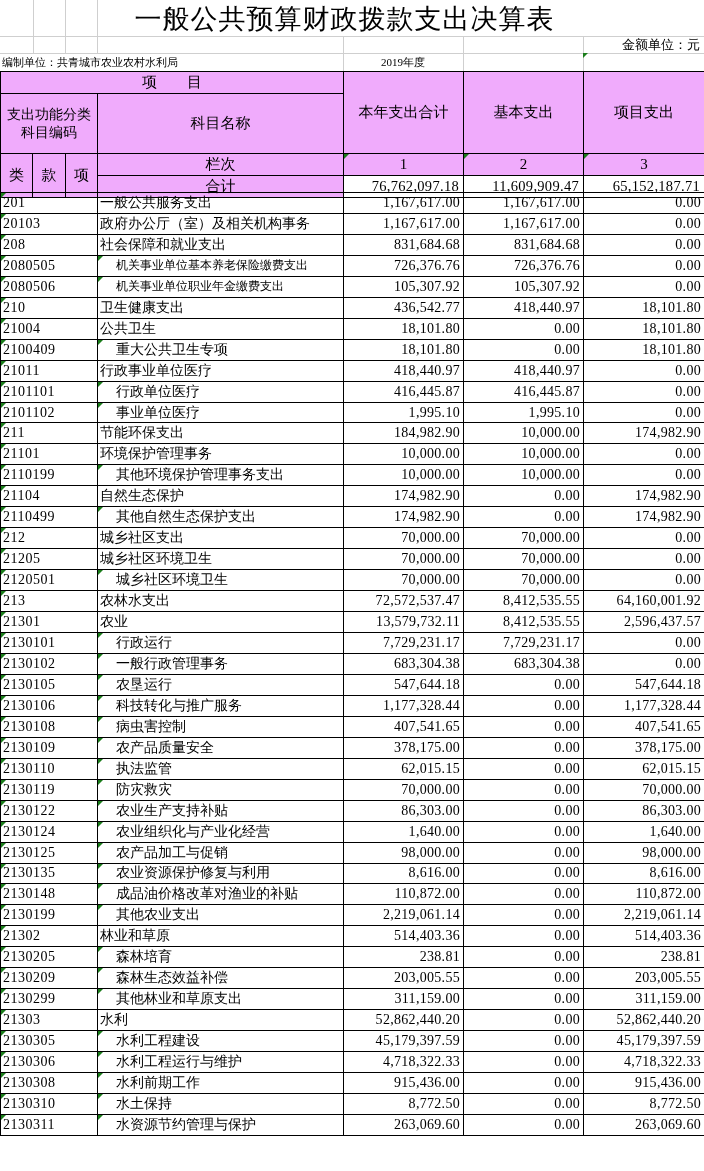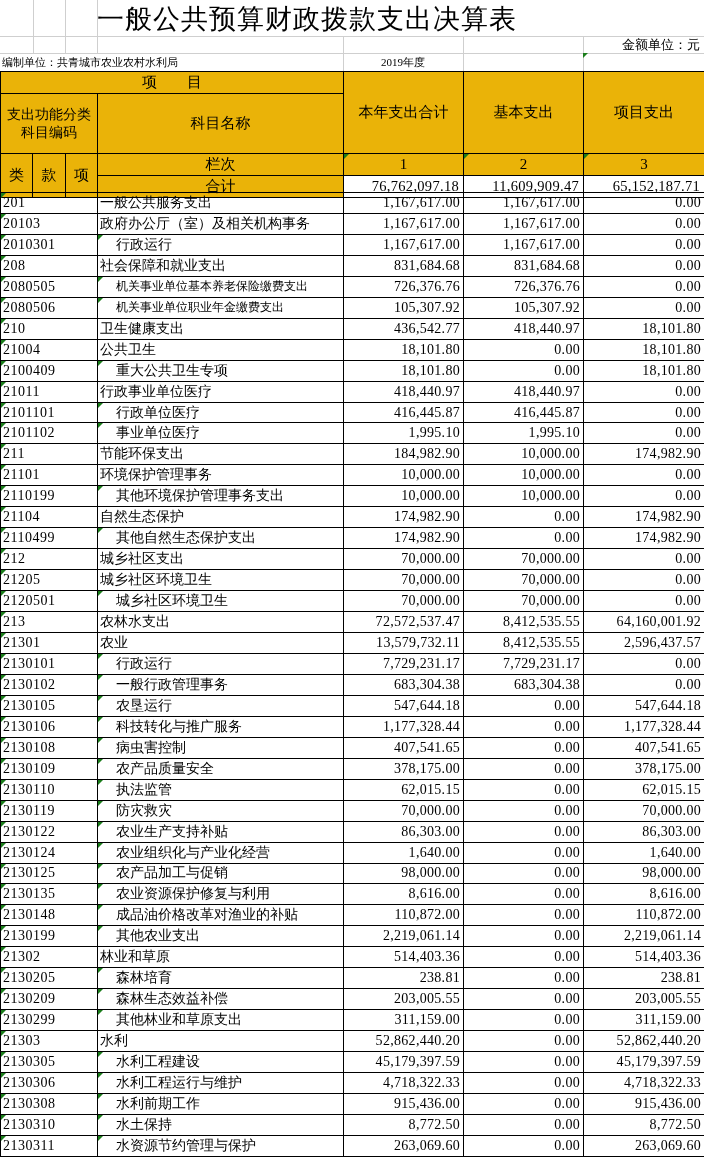--- a/index.html
+++ b/index.html
@@ -6,36 +6,36 @@
   .sheet{
     position:relative;width:704px;height:1171px;background:#fff;overflow:hidden;
     font-family:"Liberation Serif","DejaVu Serif",serif;color:#000;
   }
   
   .gl{position:absolute;background:#cfcfcf;}
   .glv{width:1px;} .glh{height:1px;}
 
   .title{
     position:absolute;left:97px;top:0;width:495px;height:36px;
-    font-size:27px;line-height:38px;text-align:left;letter-spacing:1px;white-space:nowrap;
+    font-size:27px;line-height:38px;text-align:center;letter-spacing:1px;white-space:nowrap;
   }
   .unitnote{
     position:absolute;left:463px;top:36px;width:237px;height:17px;
     font-size:13px;line-height:17px;text-align:right;padding-right:4px;
   }
   .orgrow{position:absolute;left:0;top:53px;width:704px;height:18px;font-size:11px;line-height:18px;}
   .orglabel{position:absolute;left:2px;top:0;white-space:nowrap;}
   .year{position:absolute;left:343px;top:0;width:120px;text-align:center;}
   .tableno{position:absolute;left:583px;top:0;width:117px;text-align:right;margin-top:32px;}
 
   table{border-collapse:collapse;table-layout:fixed;}
   td{border:1px solid #000;overflow:hidden;white-space:nowrap;vertical-align:middle;}
 
   .hdrtbl{position:absolute;left:0;top:71px;width:704px;}
-  .hdrtbl td{background:#eab308;text-align:center;font-size:15px;}
+  .hdrtbl td{background:#f0abfc;text-align:center;font-size:15px;}
   .hdrtbl td.codehdr{font-size:14px;line-height:1.25;}
   .hdrtbl td.whitenum{background:#fff;text-align:right;padding-right:4px;font-size:14.5px;letter-spacing:0.3px;}
 
   .datatbl{position:absolute;left:0;top:192px;width:704px;}
   .datatbl td{font-size:14px;height:19.96px;padding:0;}
   td.code{padding-left:2px;letter-spacing:0.5px;}
   td.namec{padding-left:2px;}
   td.namec.indent{padding-left:18px;}
   td.namec.small{font-size:12px;}
   td.num{text-align:right;padding-right:3px;letter-spacing:0.3px;}
@@ -131,27 +131,20 @@
       <td class="num">0.00</td>
     </tr>
         <tr>
       <td class="code tri">20103</td>
       <td class="namec">政府办公厅（室）及相关机构事务</td>
       <td class="num">1,167,617.00</td>
       <td class="num">1,167,617.00</td>
       <td class="num">0.00</td>
     </tr>
         <tr>
-      <td class="code tri">2010301</td>
-      <td class="namec indent tri">行政运行</td>
-      <td class="num">1,167,617.00</td>
-      <td class="num">1,167,617.00</td>
-      <td class="num">0.00</td>
-    </tr>
-        <tr>
       <td class="code tri">208</td>
       <td class="namec">社会保障和就业支出</td>
       <td class="num">831,684.68</td>
       <td class="num">831,684.68</td>
       <td class="num">0.00</td>
     </tr>
         <tr>
       <td class="code tri">2080505</td>
       <td class="namec indent tri small">机关事业单位基本养老保险缴费支出</td>
       <td class="num">726,376.76</td>

